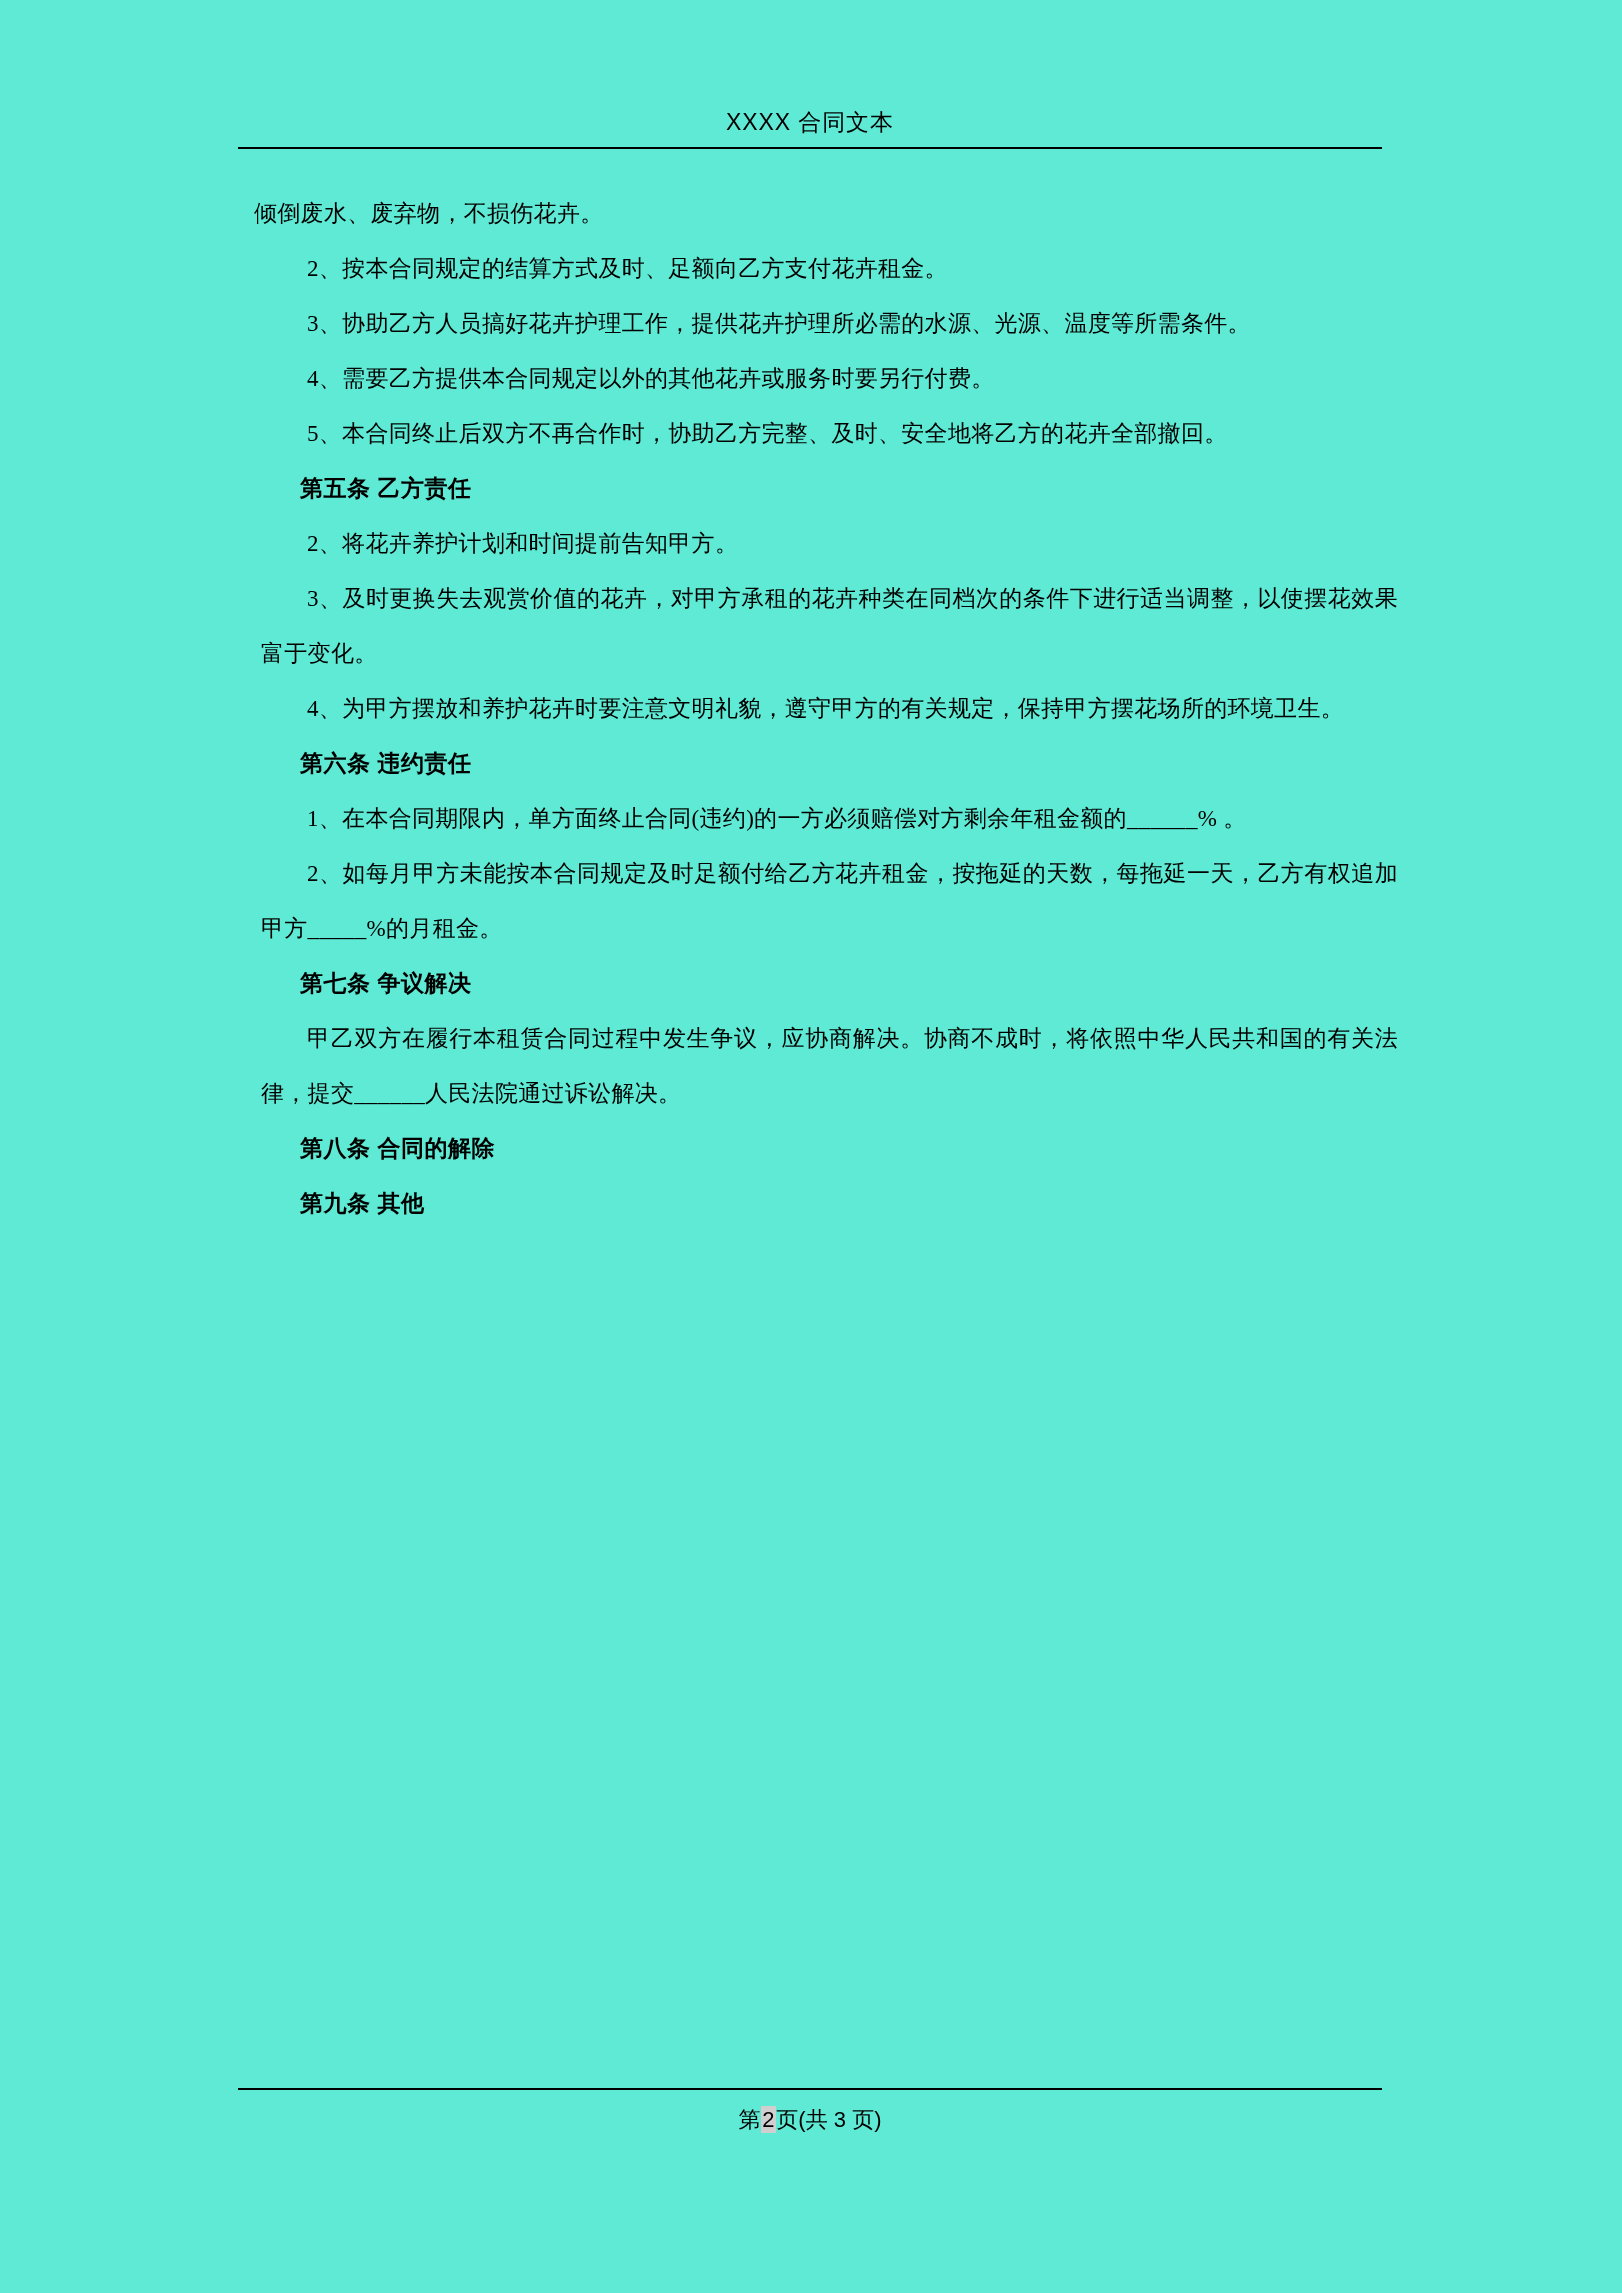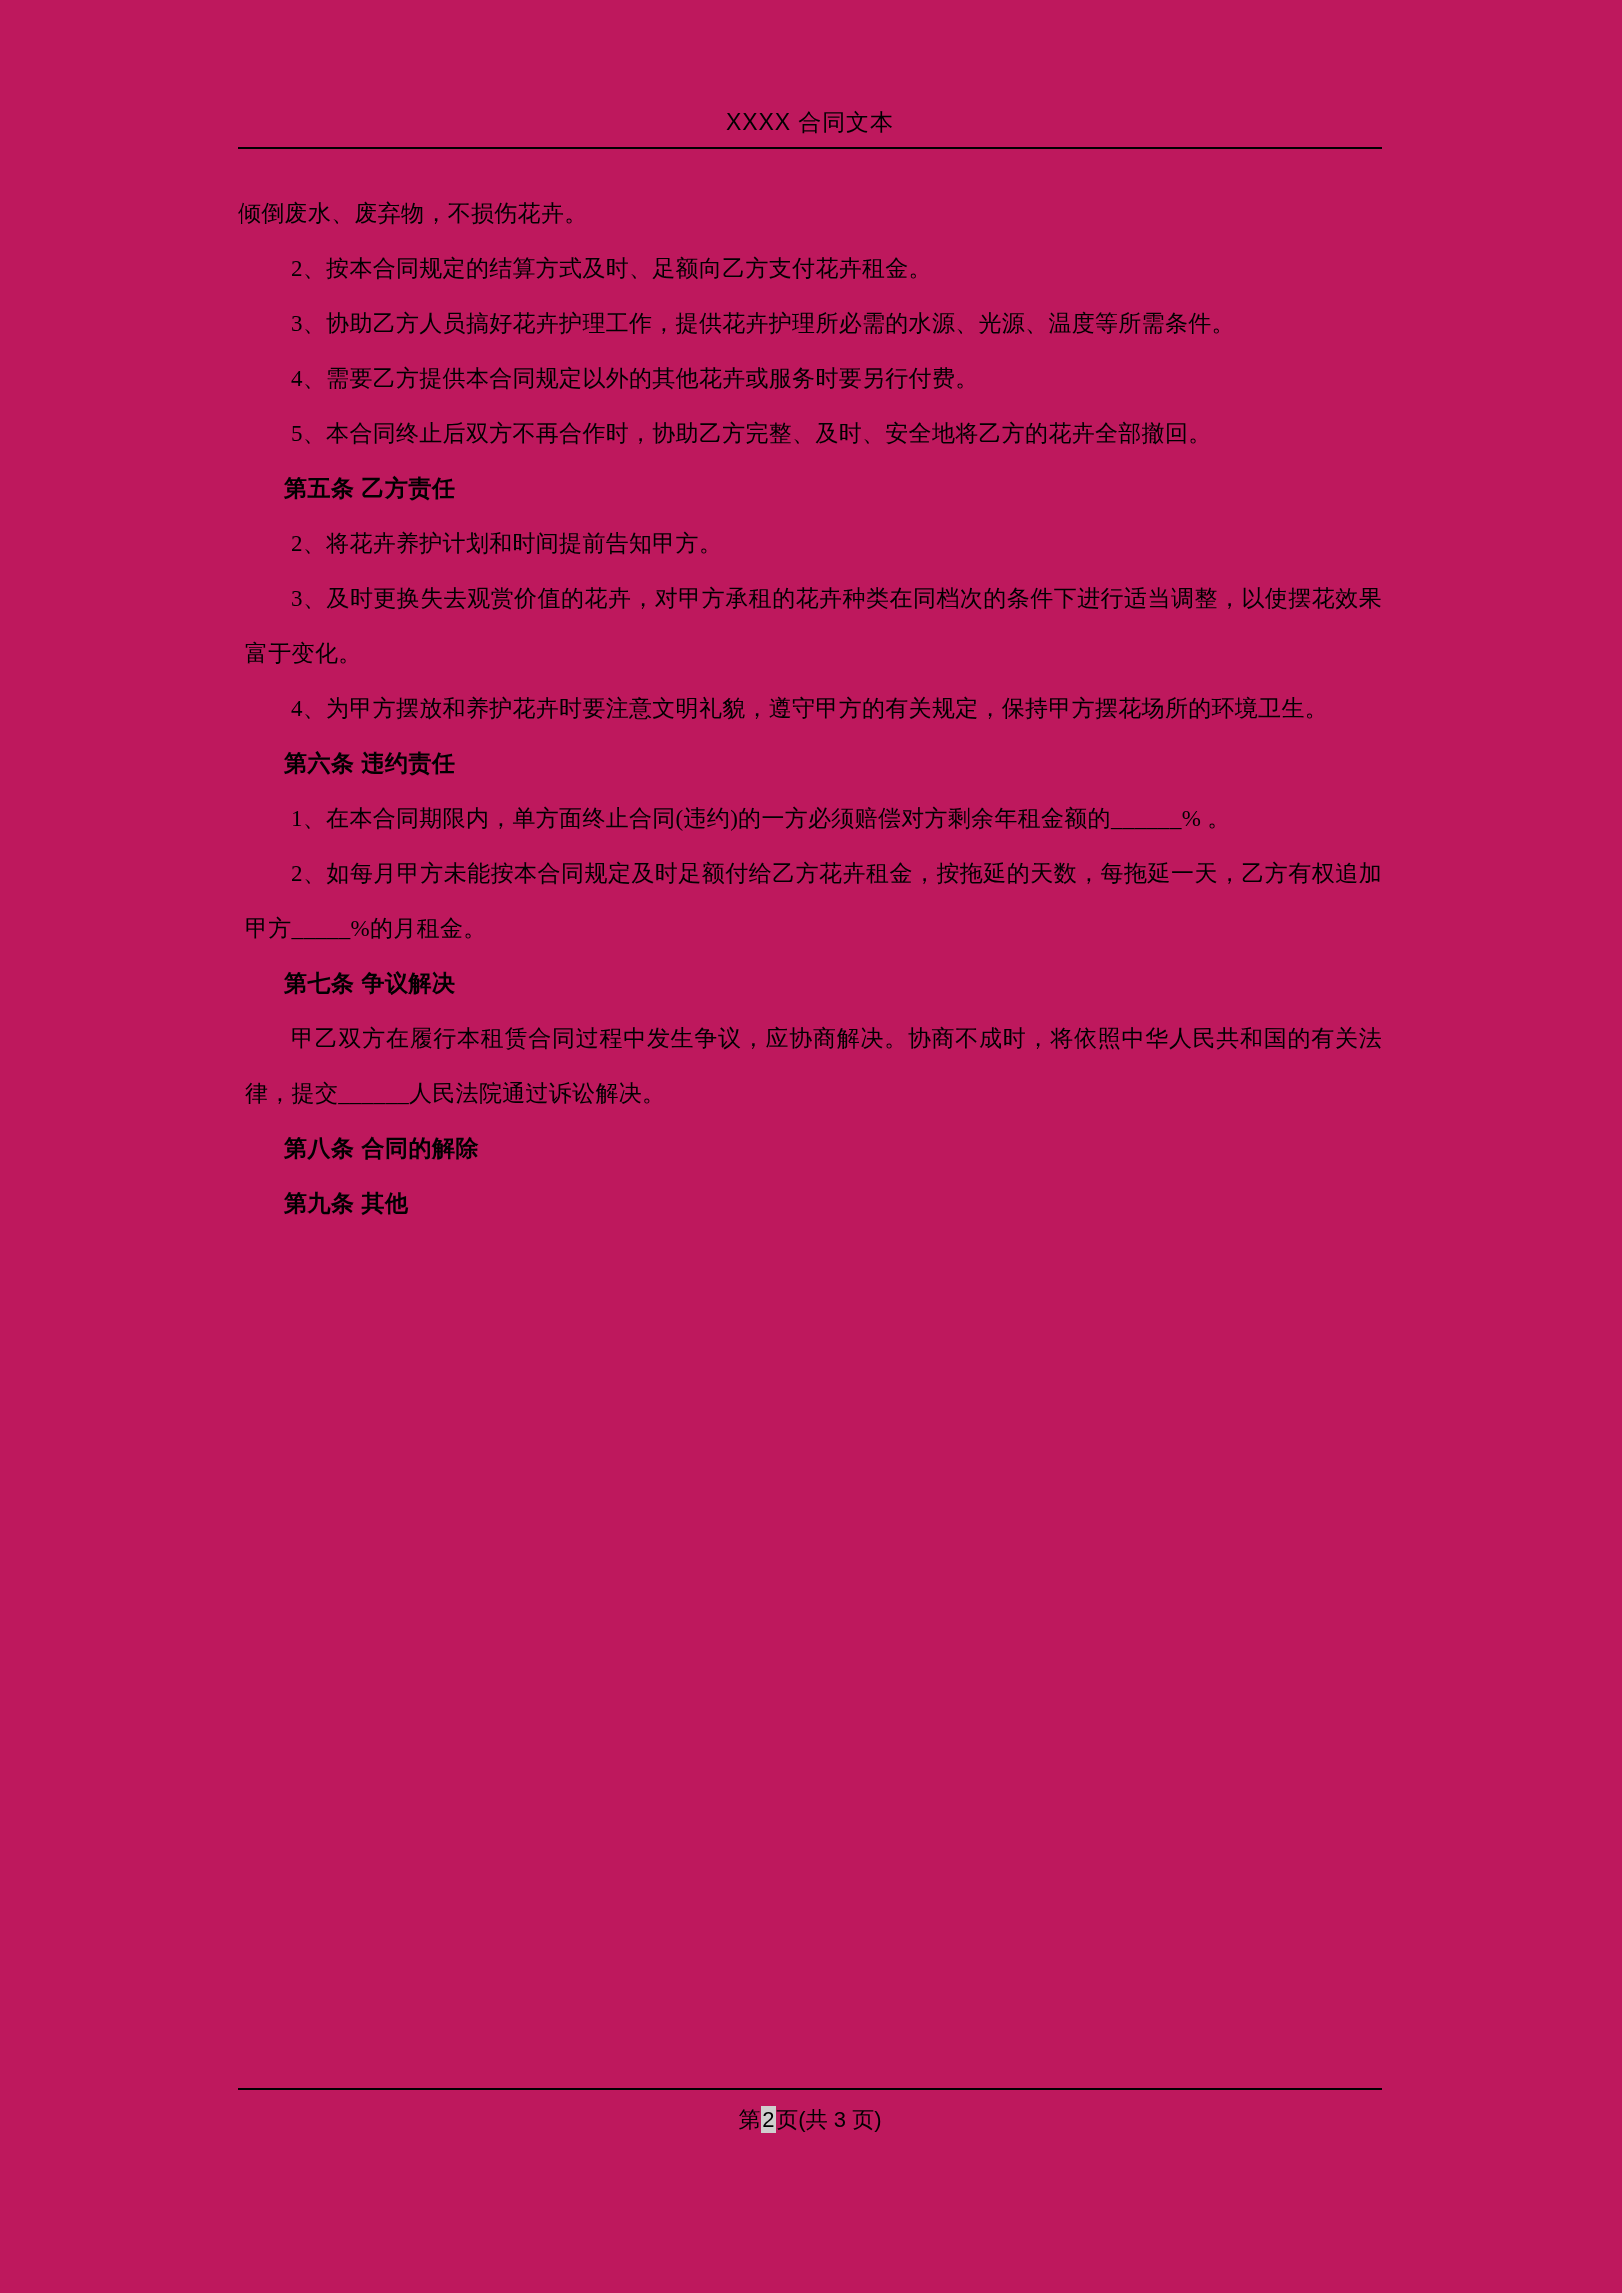--- a/index.html
+++ b/index.html
@@ -8,21 +8,21 @@
     background: #ffffff;
   }
   body {
     font-family: "Liberation Serif", "DejaVu Serif", serif;
     color: #000000;
   }
   .page {
     position: relative;
     width: 1623px;
     height: 2294px;
-    background: #be185d;
+    background: #5eead4;
     box-sizing: border-box;
     overflow: hidden;
   }
   .content-area {
     position: absolute;
     left: 238px;
     top: 0;
     width: 1144px;
     height: 2294px;
   }
@@ -41,21 +41,21 @@
     position: absolute;
     left: 0;
     top: 147px;
     width: 1144px;
     height: 0;
     border-top: 2.7px solid #000000;
   }
   
   .body-block {
     position: absolute;
-    left: 0;
+    left: 16px;
     top: 186px;
     width: 1144px;
   }
   p.para {
     margin: 0 0 0 0;
     font-size: 23px;
     line-height: 55px;
     text-align: justify;
     text-justify: inter-ideograph;
     letter-spacing: 0.3px;

